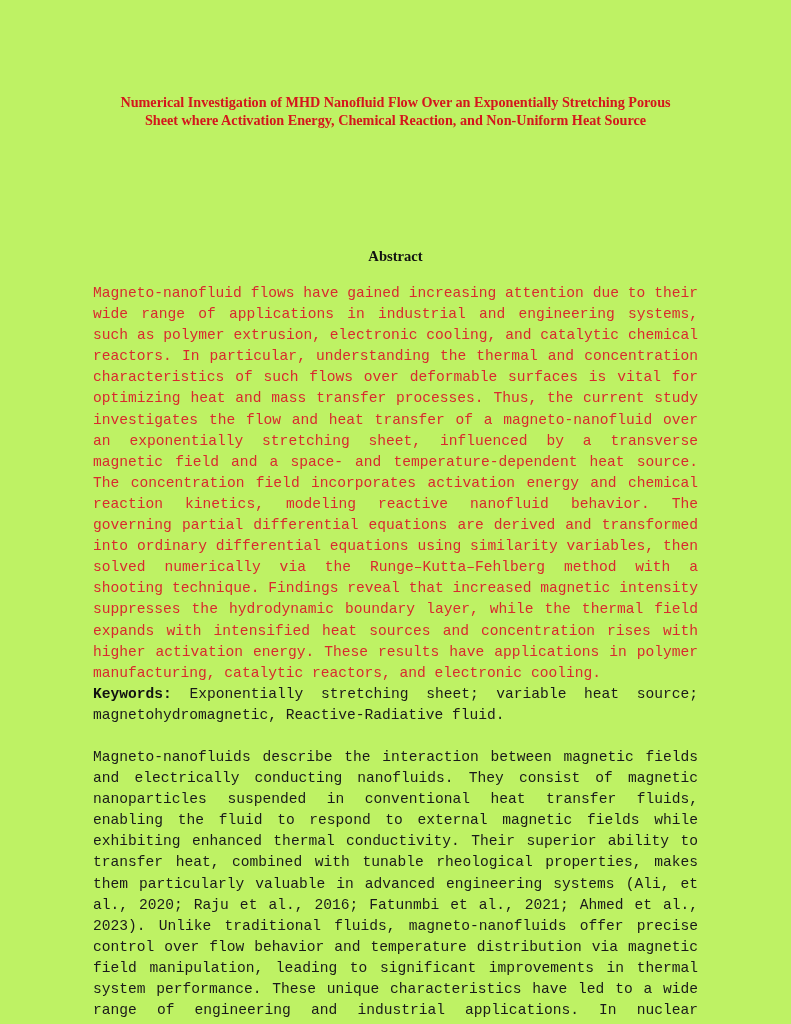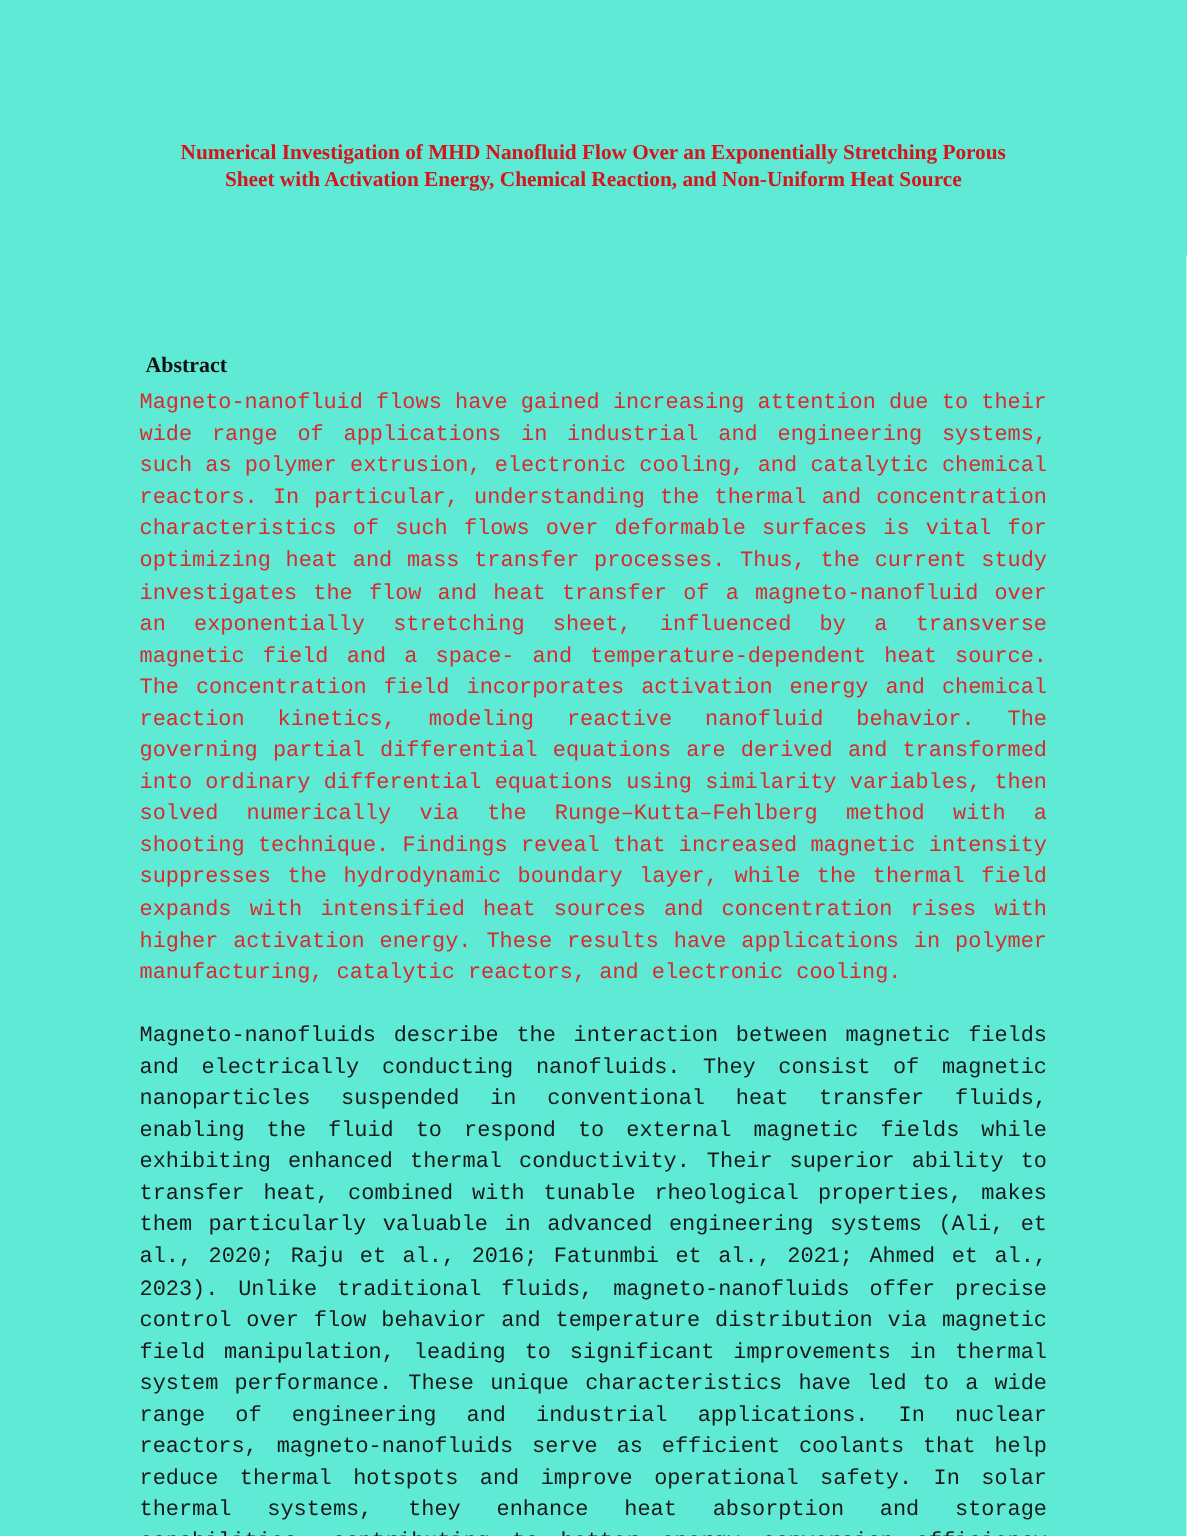--- a/index.html
+++ b/index.html
@@ -14,21 +14,21 @@
       overflow: hidden;
       font-family: "Liberation Serif", "DejaVu Serif", serif;
       color: #1a1a1a;
     }
     .page {
       position: absolute;
       left: 0;
       top: 0;
       width: 791px;
       height: 1024px;
-      background: #5eead4;
+      background: #bef264;
     }
     .title {
       position: absolute;
       left: 80px;
       top: 93px;
       width: 631px;
       text-align: center;
       font-weight: bold;
       font-size: 14.2px;
       line-height: 18px;
@@ -38,22 +38,23 @@
     .content {
       position: absolute;
       left: 93px;
       top: 230px;
       width: 605px;
     }
     .heading {
       font-weight: bold;
       font-size: 14.6px;
       line-height: 21px;
-      margin: 4px;
+      margin: 16px;
       color: #111111;
+      text-align: center;
     }
     .para {
       font-size: 14.6px;
       line-height: 21.1px;
       margin: 0;
       text-align: justify;
       text-align-last: left;
       font-family: Liberation Mono, monospace;
     }
     .abstract-text {
@@ -72,29 +73,30 @@
     .intro-heading {
       margin-top: 0;
     }
   </style>
 </head>
 <body>
 
 <div class="page">
   <h1 class="title">
     <span>Numerical Investigation of MHD Nanofluid Flow Over an Exponentially Stretching Porous</span><br>
-    <span>Sheet with Activation Energy, Chemical Reaction, and Non-Uniform Heat Source</span>
+    <span>Sheet where Activation Energy, Chemical Reaction, and Non-Uniform Heat Source</span>
   </h1>
 
   <div class="content">
     <section>
       <h2 class="heading">Abstract</h2>
       <p class="para abstract-text">Magneto-nanofluid flows have gained increasing attention due to their wide range of applications in industrial and engineering systems, such as polymer extrusion, electronic cooling, and catalytic chemical reactors. In particular, understanding the thermal and concentration characteristics of such flows over deformable surfaces is vital for optimizing heat and mass transfer processes. Thus, the current study investigates the flow and heat transfer of a magneto-nanofluid over an exponentially stretching sheet, influenced by a transverse magnetic field and a space- and temperature-dependent heat source. The concentration field incorporates activation energy and chemical reaction kinetics, modeling reactive nanofluid behavior. The governing partial differential equations are derived and transformed into ordinary differential equations using similarity variables, then solved numerically via the Runge–Kutta–Fehlberg method with a shooting technique. Findings reveal that increased magnetic intensity suppresses the hydrodynamic boundary layer, while the thermal field expands with intensified heat sources and concentration rises with higher activation energy. These results have applications in polymer manufacturing, catalytic reactors, and electronic cooling.</p>
     </section>
 
+    <p class="para keywords"><span class="keywords-label">Keywords:</span><span> Exponentially stretching sheet; variable heat source; magnetohydromagnetic, Reactive-Radiative fluid.</span></p>
 
     <div class="spacer"></div>
 
     <section>
       <p class="para">Magneto-nanofluids describe the interaction between magnetic fields and electrically conducting nanofluids. They consist of magnetic nanoparticles suspended in conventional heat transfer fluids, enabling the fluid to respond to external magnetic fields while exhibiting enhanced thermal conductivity. Their superior ability to transfer heat, combined with tunable rheological properties, makes them particularly valuable in advanced engineering systems (Ali, et al., 2020; Raju et al., 2016; Fatunmbi et al., 2021; Ahmed et al., 2023). Unlike traditional fluids, magneto-nanofluids offer precise control over flow behavior and temperature distribution via magnetic field manipulation, leading to significant improvements in thermal system performance. These unique characteristics have led to a wide range of engineering and industrial applications. In nuclear reactors, magneto-nanofluids serve as efficient coolants that help reduce thermal hotspots and improve operational safety. In solar thermal systems, they enhance heat absorption and storage capabilities, contributing to better energy conversion efficiency (Tshivhi, K. S., &amp; Makinde, 2021; Zeeshan et al., 2021, Akbar et al., 2021). The automotive and aerospace sectors employ them in high-performance cooling systems for engines and avionics. Additionally, they are increasingly used in electronic cooling applications, where managing heat in compact, high-power devices is</p>
     </section>
   </div>
 </div>
 
 </body></html>

